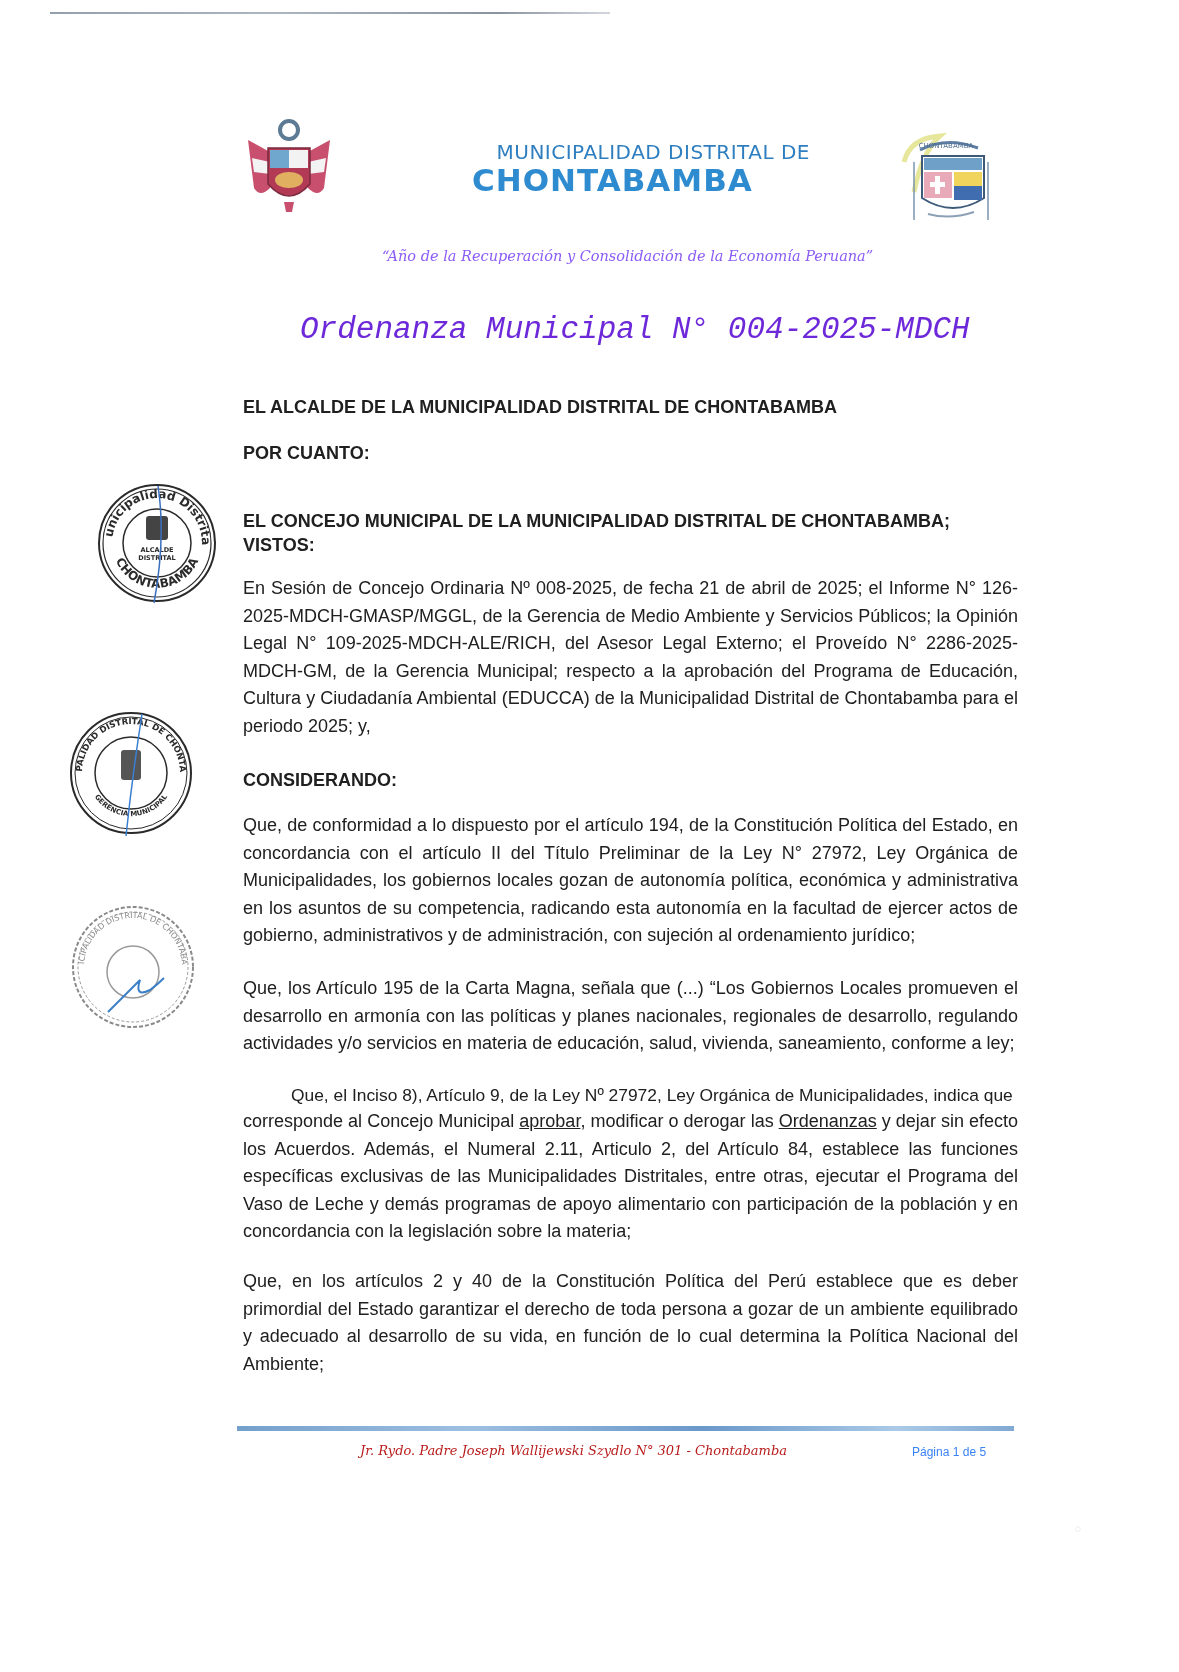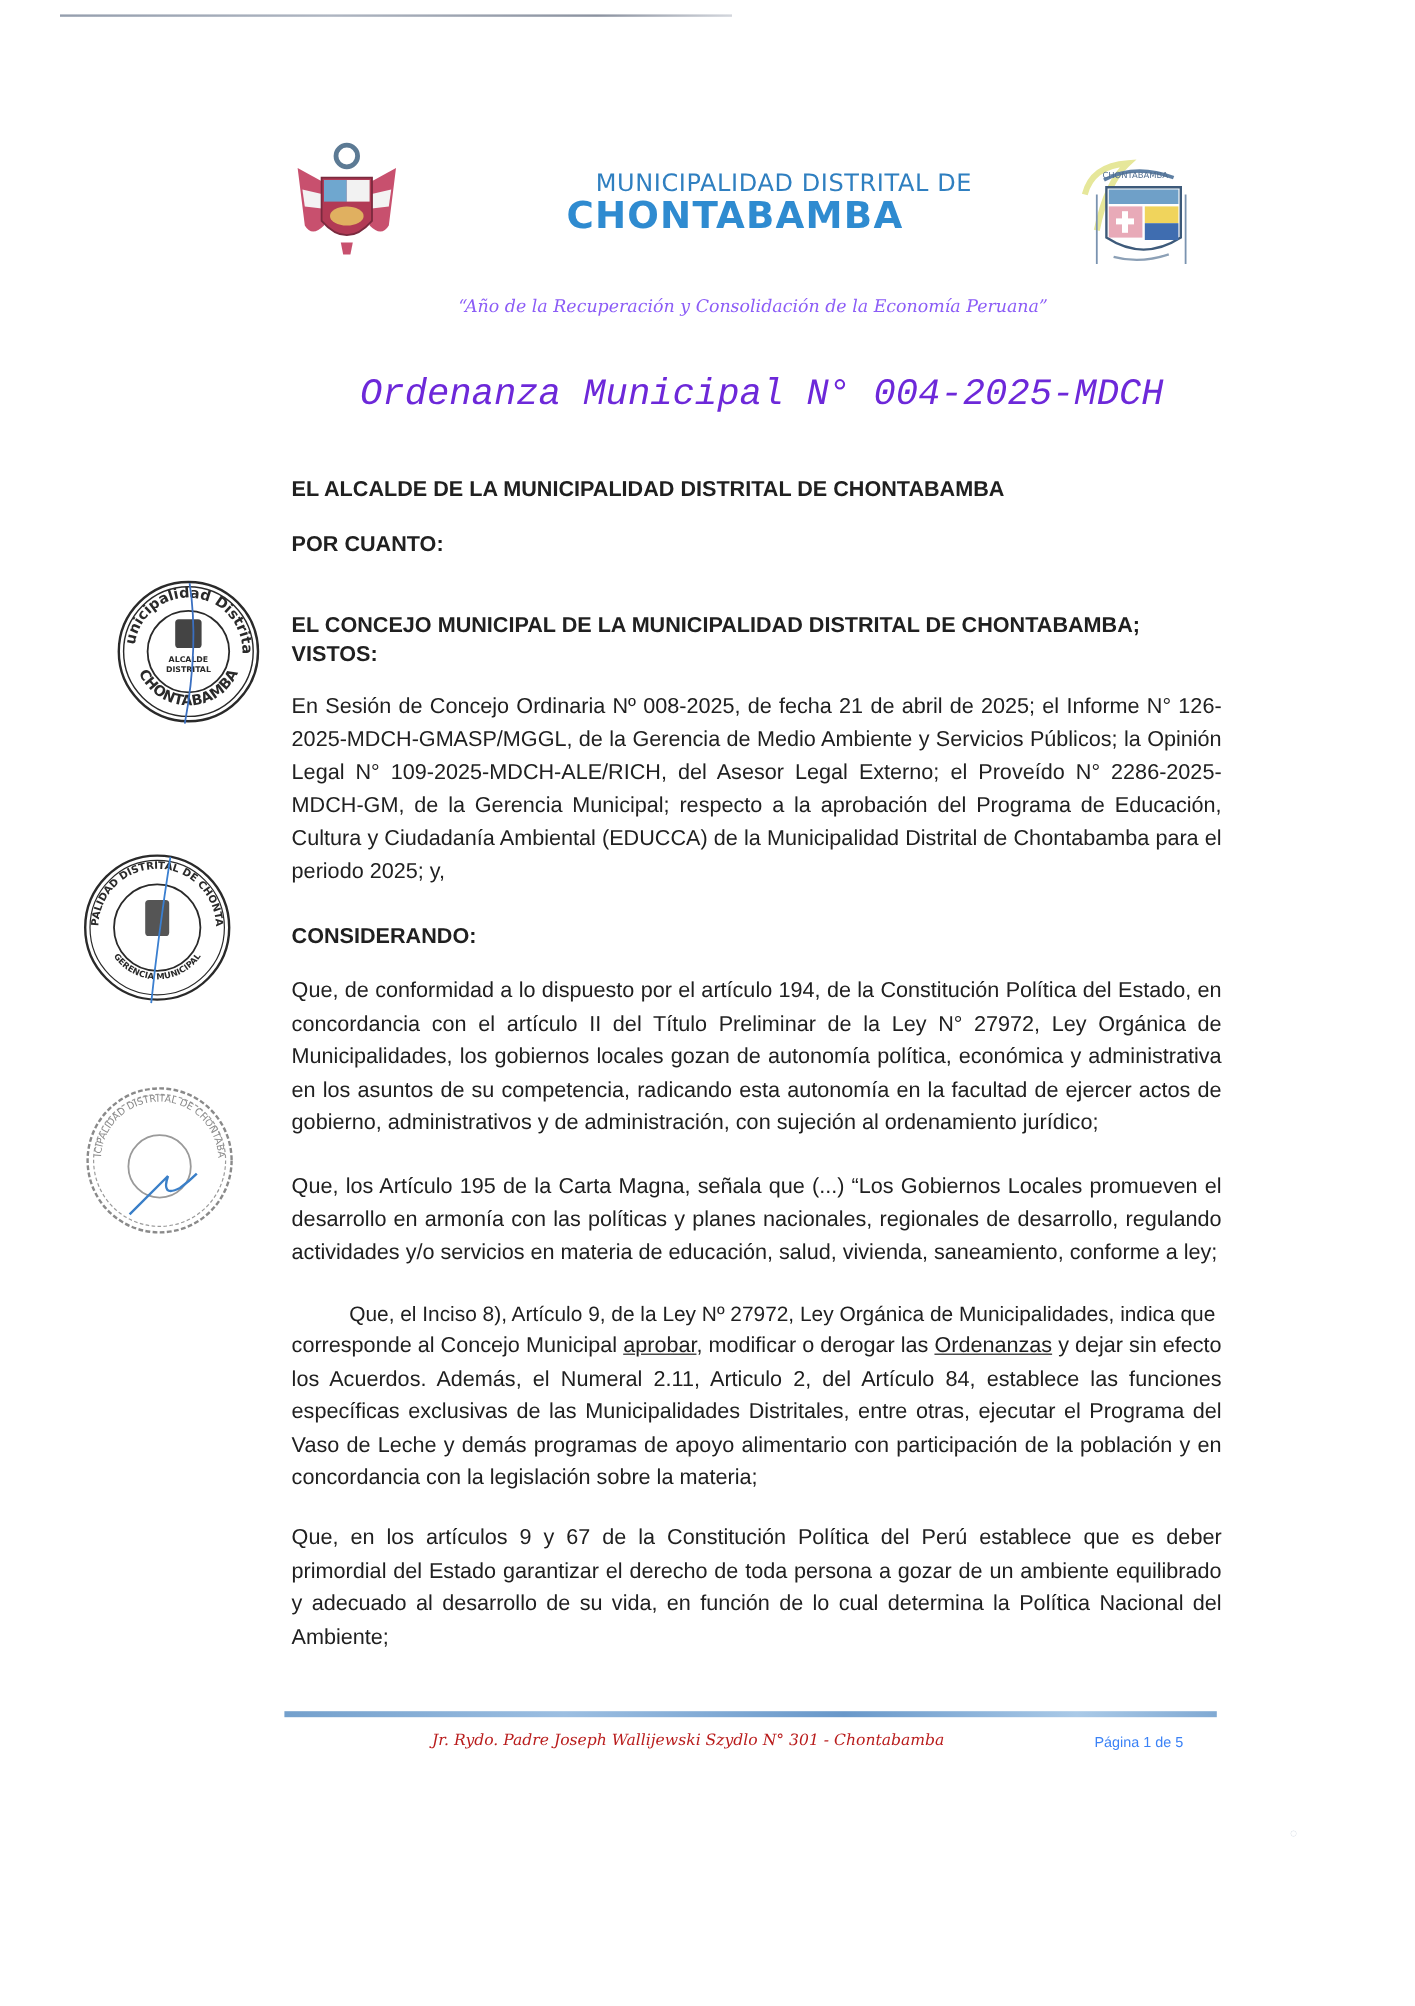--- a/index.html
+++ b/index.html
@@ -99,21 +99,21 @@
 <div class="body-text justify" style="top:575px;">En Sesión de Concejo Ordinaria Nº 008-2025, de fecha 21 de abril de 2025; el Informe N° 126-2025-MDCH-GMASP/MGGL, de la Gerencia de Medio Ambiente y Servicios Públicos; la Opinión Legal N° 109-2025-MDCH-ALE/RICH, del Asesor Legal Externo; el Proveído N° 2286-2025-MDCH-GM, de la Gerencia Municipal; respecto a la aprobación del Programa de Educación, Cultura y Ciudadanía Ambiental (EDUCCA) de la Municipalidad Distrital de Chontabamba para el periodo 2025; y,</div>
 
 <div class="body-text bold" style="top:767px;">CONSIDERANDO:</div>
 
 <div class="body-text justify" style="top:812px;">Que, de conformidad a lo dispuesto por el artículo 194, de la Constitución Política del Estado, en concordancia con el artículo II del Título Preliminar de la Ley N° 27972, Ley Orgánica de Municipalidades, los gobiernos locales gozan de autonomía política, económica y administrativa en los asuntos de su competencia, radicando esta autonomía en la facultad de ejercer actos de gobierno, administrativos y de administración, con sujeción al ordenamiento jurídico;</div>
 <div class="body-text justify" style="top:975px;">Que, los Artículo 195 de la Carta Magna, señala que (...) “Los Gobiernos Locales promueven el desarrollo en armonía con las políticas y planes nacionales, regionales de desarrollo, regulando actividades y/o servicios en materia de educación, salud, vivienda, saneamiento, conforme a ley;</div>
 
 <div class="body-text" style="top:1082px; font-size:17.4px;margin-left:48px;">Que, el Inciso 8), Artículo 9, de la Ley Nº 27972, Ley Orgánica de Municipalidades, indica que</div>
 <div class="body-text justify" style="top:1108px;"><span>corresponde al Concejo Municipal </span><span class="u">aprobar</span><span>, modificar o derogar las </span><span class="u">Ordenanzas</span><span> y dejar sin efecto los Acuerdos. Además, el Numeral 2.11, Articulo 2, del Artículo 84, establece las funciones específicas exclusivas de las Municipalidades Distritales, entre otras, ejecutar el Programa del Vaso de Leche y demás programas de apoyo alimentario con participación de la población y en concordancia con la legislación sobre la materia;</span></div>
 
-<div class="body-text justify" style="top:1268px;">Que, en los artículos 9 y 67 de la Constitución Política del Perú establece que es deber primordial del Estado garantizar el derecho de toda persona a gozar de un ambiente equilibrado y adecuado al desarrollo de su vida, en función de lo cual determina la Política Nacional del Ambiente;</div>
+<div class="body-text justify" style="top:1268px;">Que, en los artículos 2 y 40 de la Constitución Política del Perú establece que es deber primordial del Estado garantizar el derecho de toda persona a gozar de un ambiente equilibrado y adecuado al desarrollo de su vida, en función de lo cual determina la Política Nacional del Ambiente;</div>
 
 <svg class="stamp" style="left:92px; top:478px;" width="130" height="130" viewBox="0 0 130 130">
   <defs>
       <path id="arc1" d="M20 65 A45 45 0 1 1 110 65"></path>
       <path id="arc1b" d="M22 78 A45 45 0 0 0 108 78"></path>
     </defs>
   <circle cx="65" cy="65" r="58" fill="none" stroke="#2a2a2a" stroke-width="2"></circle>
   <circle cx="65" cy="65" r="54" fill="none" stroke="#2a2a2a" stroke-width="1.2"></circle>
   <circle cx="65" cy="65" r="34" fill="none" stroke="#2a2a2a" stroke-width="1.5"></circle>
   <text font-size="12" font-weight="bold" fill="#2a2a2a" font-family="DejaVu Sans, sans-serif"><textPath href="#arc1" startOffset="50%" text-anchor="middle">Municipalidad Distrital</textPath></text>

